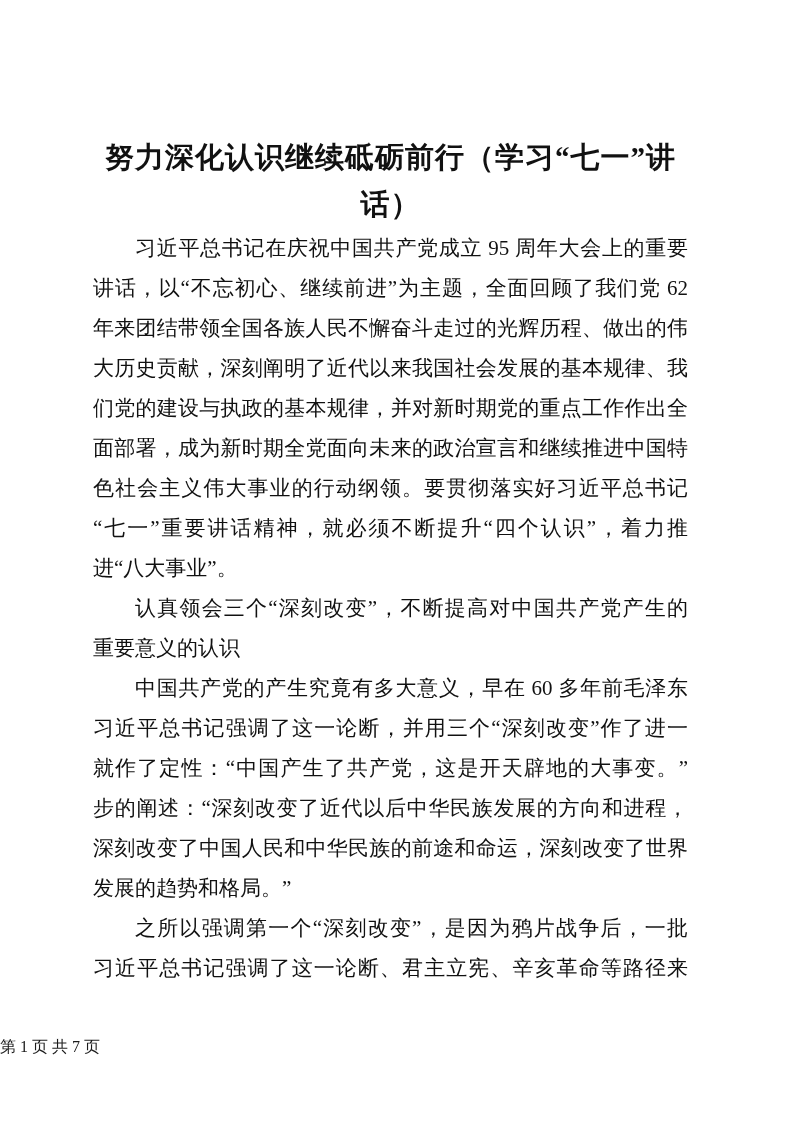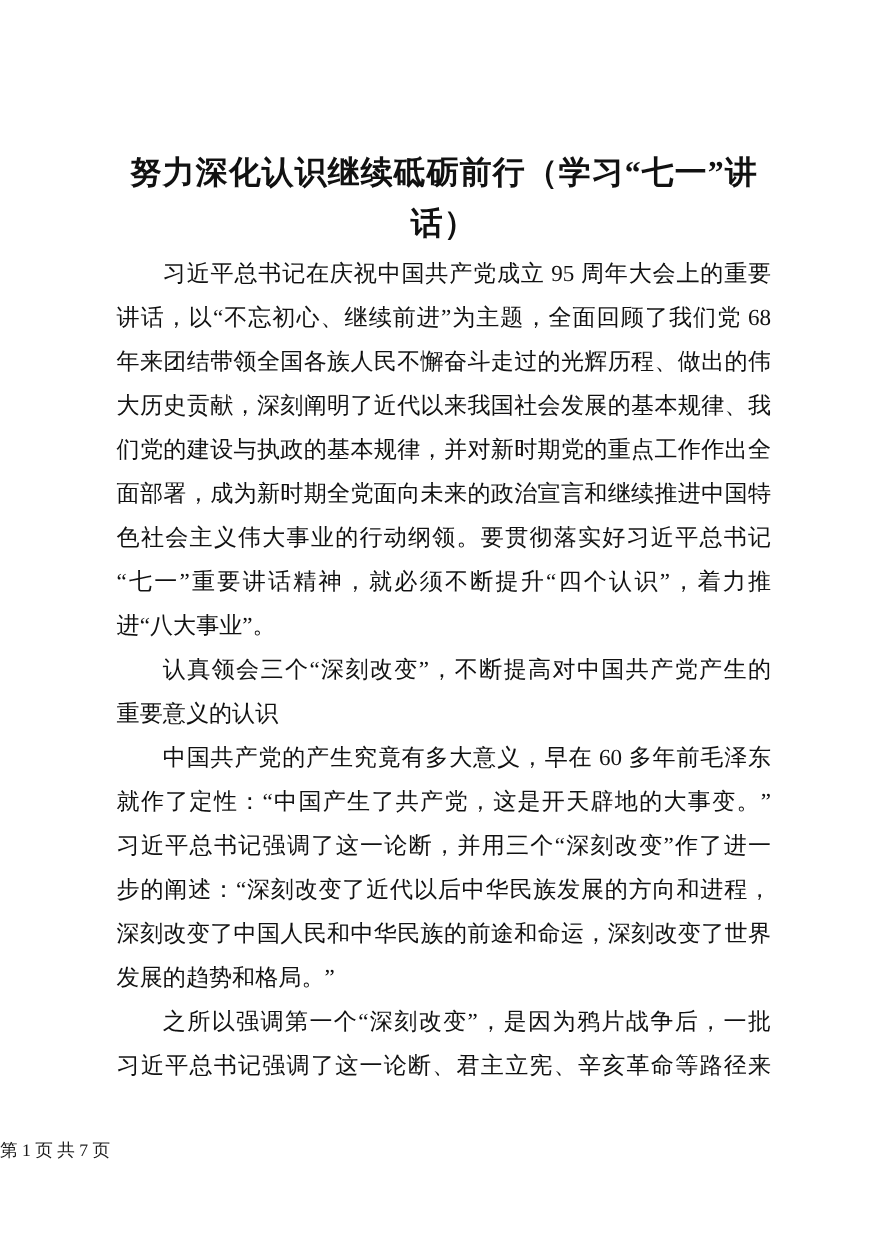--- a/index.html
+++ b/index.html
@@ -11,21 +11,21 @@
     position: relative;
     width: 800px;
     height: 1131px;
     background: #ffffff;
     overflow: hidden;
     font-family: "Liberation Serif", "DejaVu Serif", serif;
     color: #111111;
   }
   .content {
     position: absolute;
-    left: 106px;
+    left: 93px;
     top: 134px;
     width: 595px;
   }
   .doc-title {
     font-size: 29px;
     font-weight: bold;
     line-height: 47px;
     text-align: center;
     letter-spacing: 1px;
   }
@@ -67,37 +67,37 @@
 
 <div class="page">
   <div class="content">
     <div class="doc-title">
         <div class="title-line">努力深化认识继续砥砺前行（学习“七一”讲</div>
         <div class="title-line">话）</div>
       </div>
     <div class="doc-body">
         <div class="paragraph">
           <div class="line indent">习近平总书记在庆祝中国共产党成立 95 周年大会上的重要</div>
-          <div class="line">讲话，以“不忘初心、继续前进”为主题，全面回顾了我们党 68</div>
+          <div class="line">讲话，以“不忘初心、继续前进”为主题，全面回顾了我们党 62</div>
           <div class="line">年来团结带领全国各族人民不懈奋斗走过的光辉历程、做出的伟</div>
           <div class="line">大历史贡献，深刻阐明了近代以来我国社会发展的基本规律、我</div>
           <div class="line">们党的建设与执政的基本规律，并对新时期党的重点工作作出全</div>
           <div class="line">面部署，成为新时期全党面向未来的政治宣言和继续推进中国特</div>
           <div class="line">色社会主义伟大事业的行动纲领。要贯彻落实好习近平总书记</div>
           <div class="line">“七一”重要讲话精神，就必须不断提升“四个认识”，着力推</div>
           <div class="line last">进“八大事业”。</div>
         </div>
         <div class="paragraph">
           <div class="line indent">认真领会三个“深刻改变”，不断提高对中国共产党产生的</div>
           <div class="line last">重要意义的认识</div>
         </div>
         <div class="paragraph">
           <div class="line indent">中国共产党的产生究竟有多大意义，早在 60 多年前毛泽东</div>
+          <div class="line">习近平总书记强调了这一论断，并用三个“深刻改变”作了进一</div>
           <div class="line">就作了定性：“中国产生了共产党，这是开天辟地的大事变。”</div>
-          <div class="line">习近平总书记强调了这一论断，并用三个“深刻改变”作了进一</div>
           <div class="line">步的阐述：“深刻改变了近代以后中华民族发展的方向和进程，</div>
           <div class="line">深刻改变了中国人民和中华民族的前途和命运，深刻改变了世界</div>
           <div class="line last">发展的趋势和格局。”</div>
         </div>
         <div class="paragraph">
           <div class="line indent">之所以强调第一个“深刻改变”，是因为鸦片战争后，一批</div>
           <div class="line">习近平总书记强调了这一论断、君主立宪、辛亥革命等路径来</div>
         </div>
       </div>
   </div>

